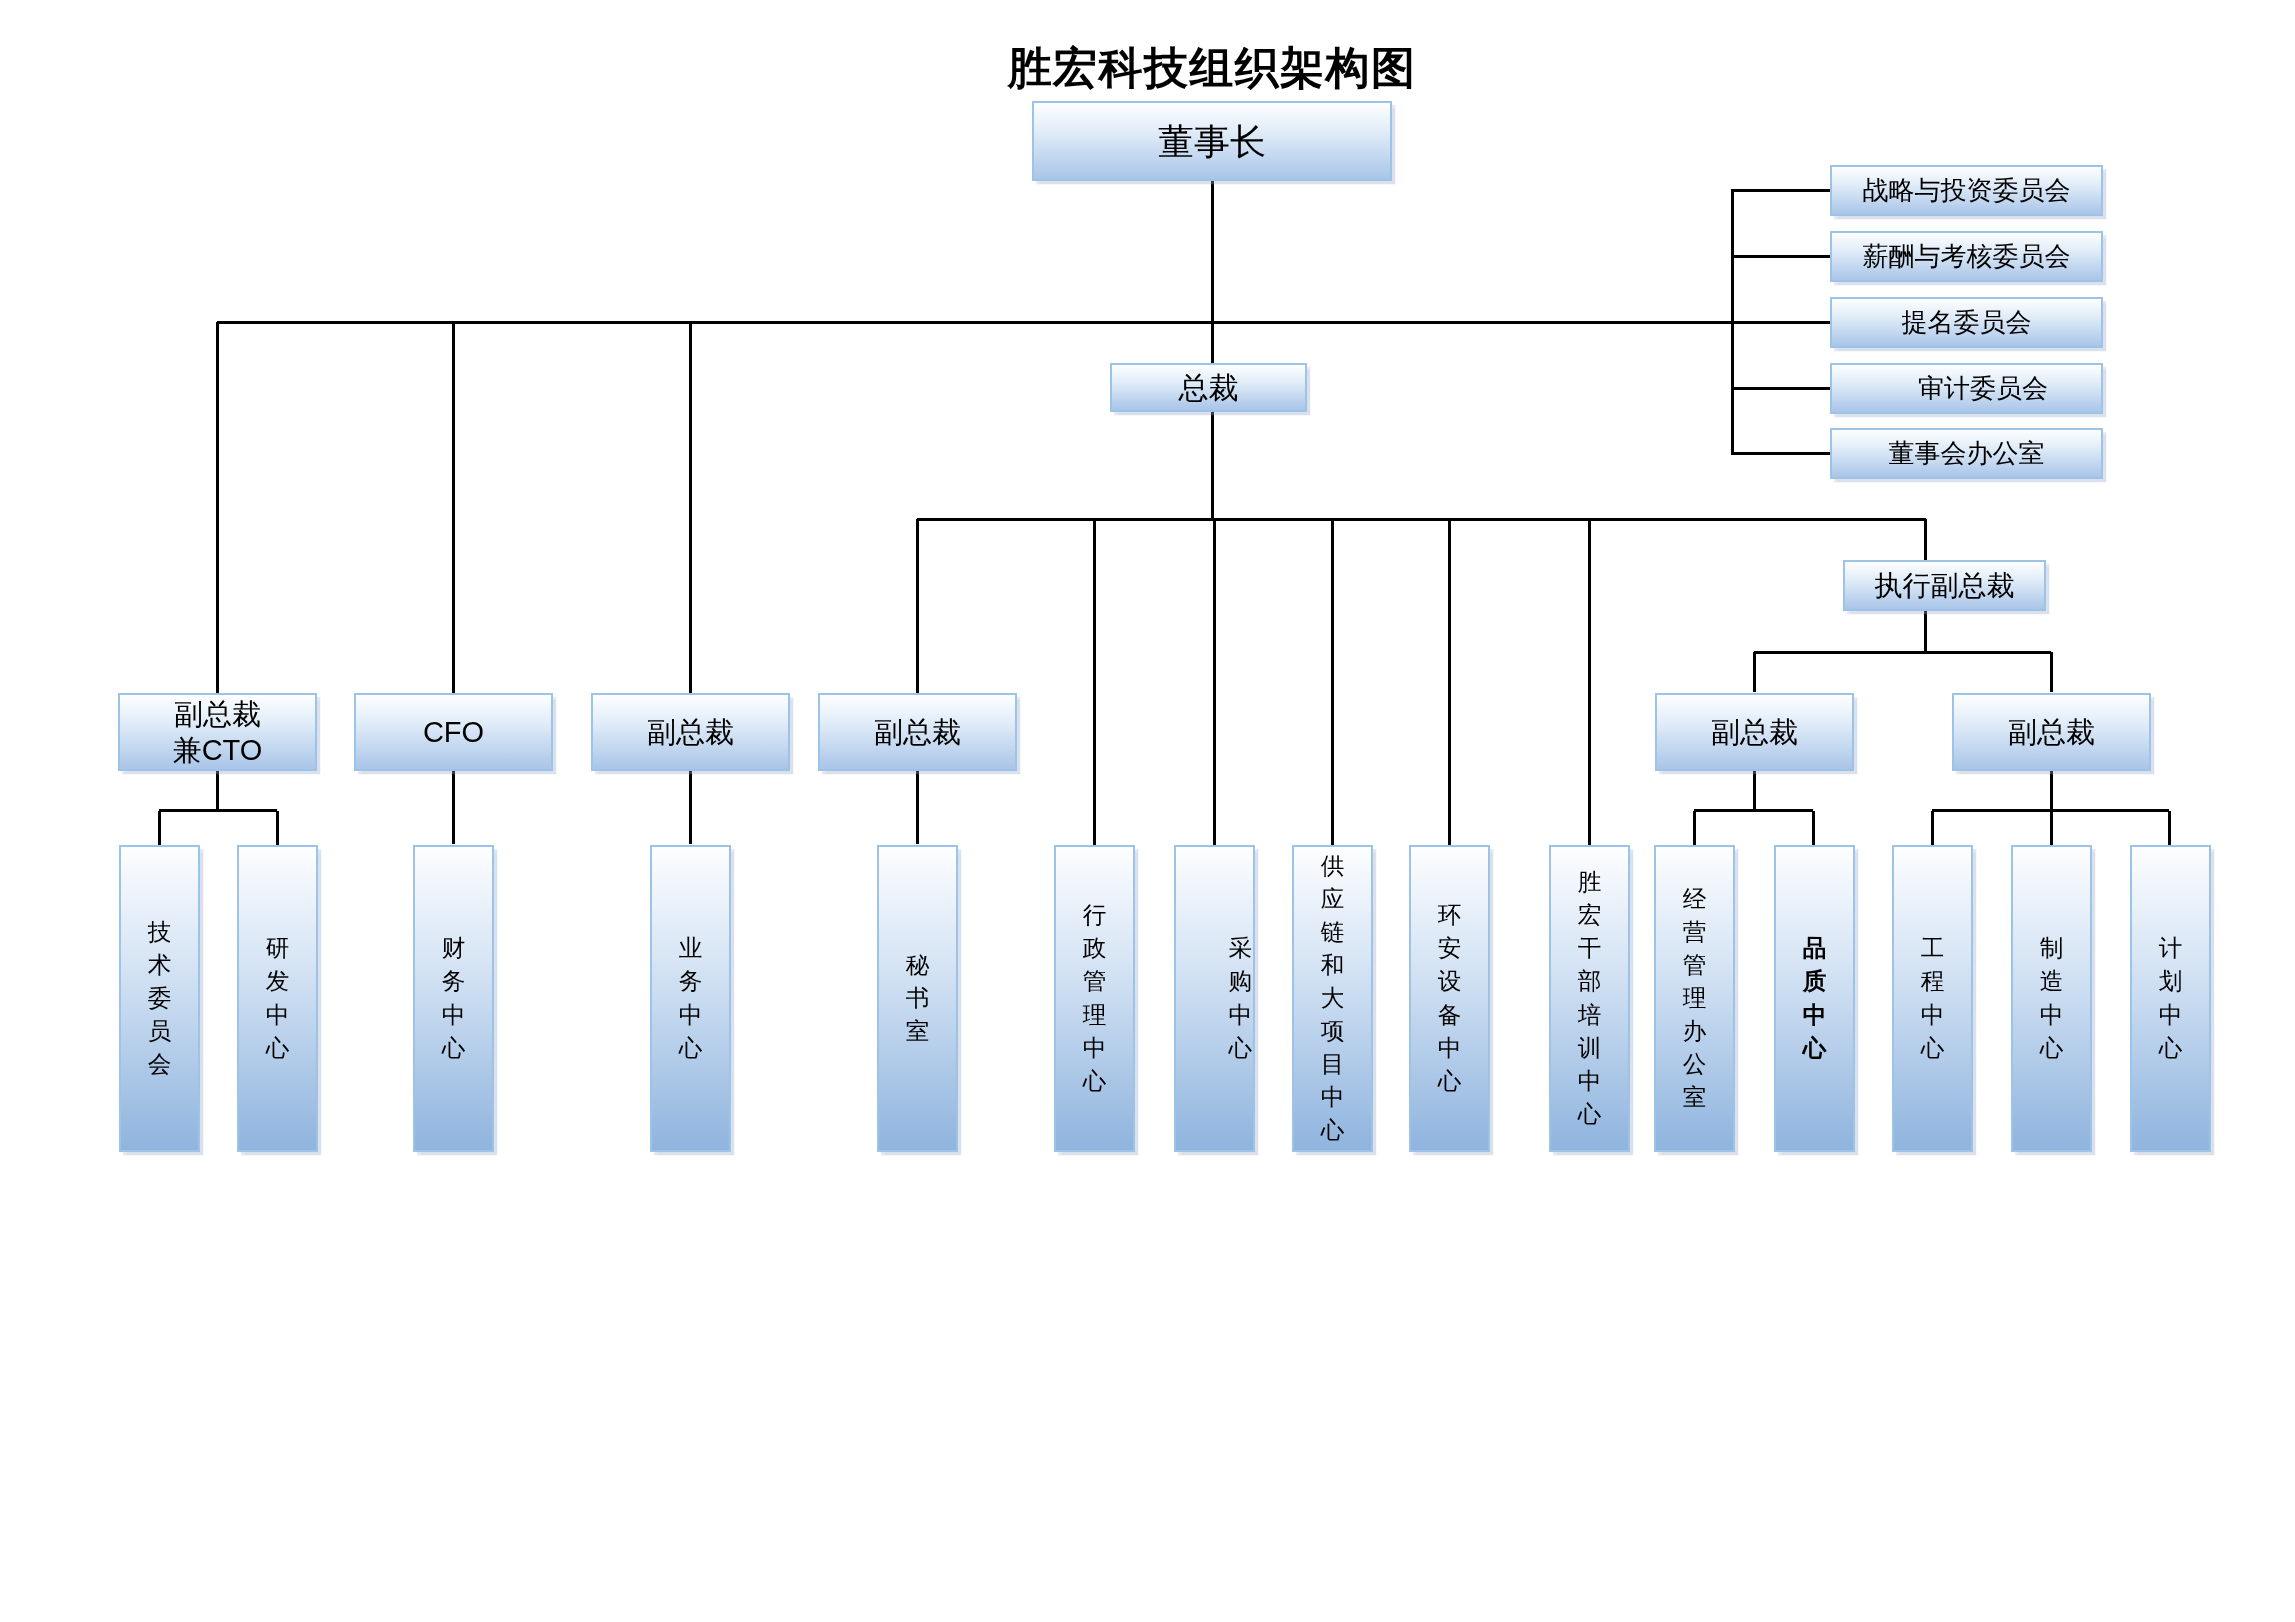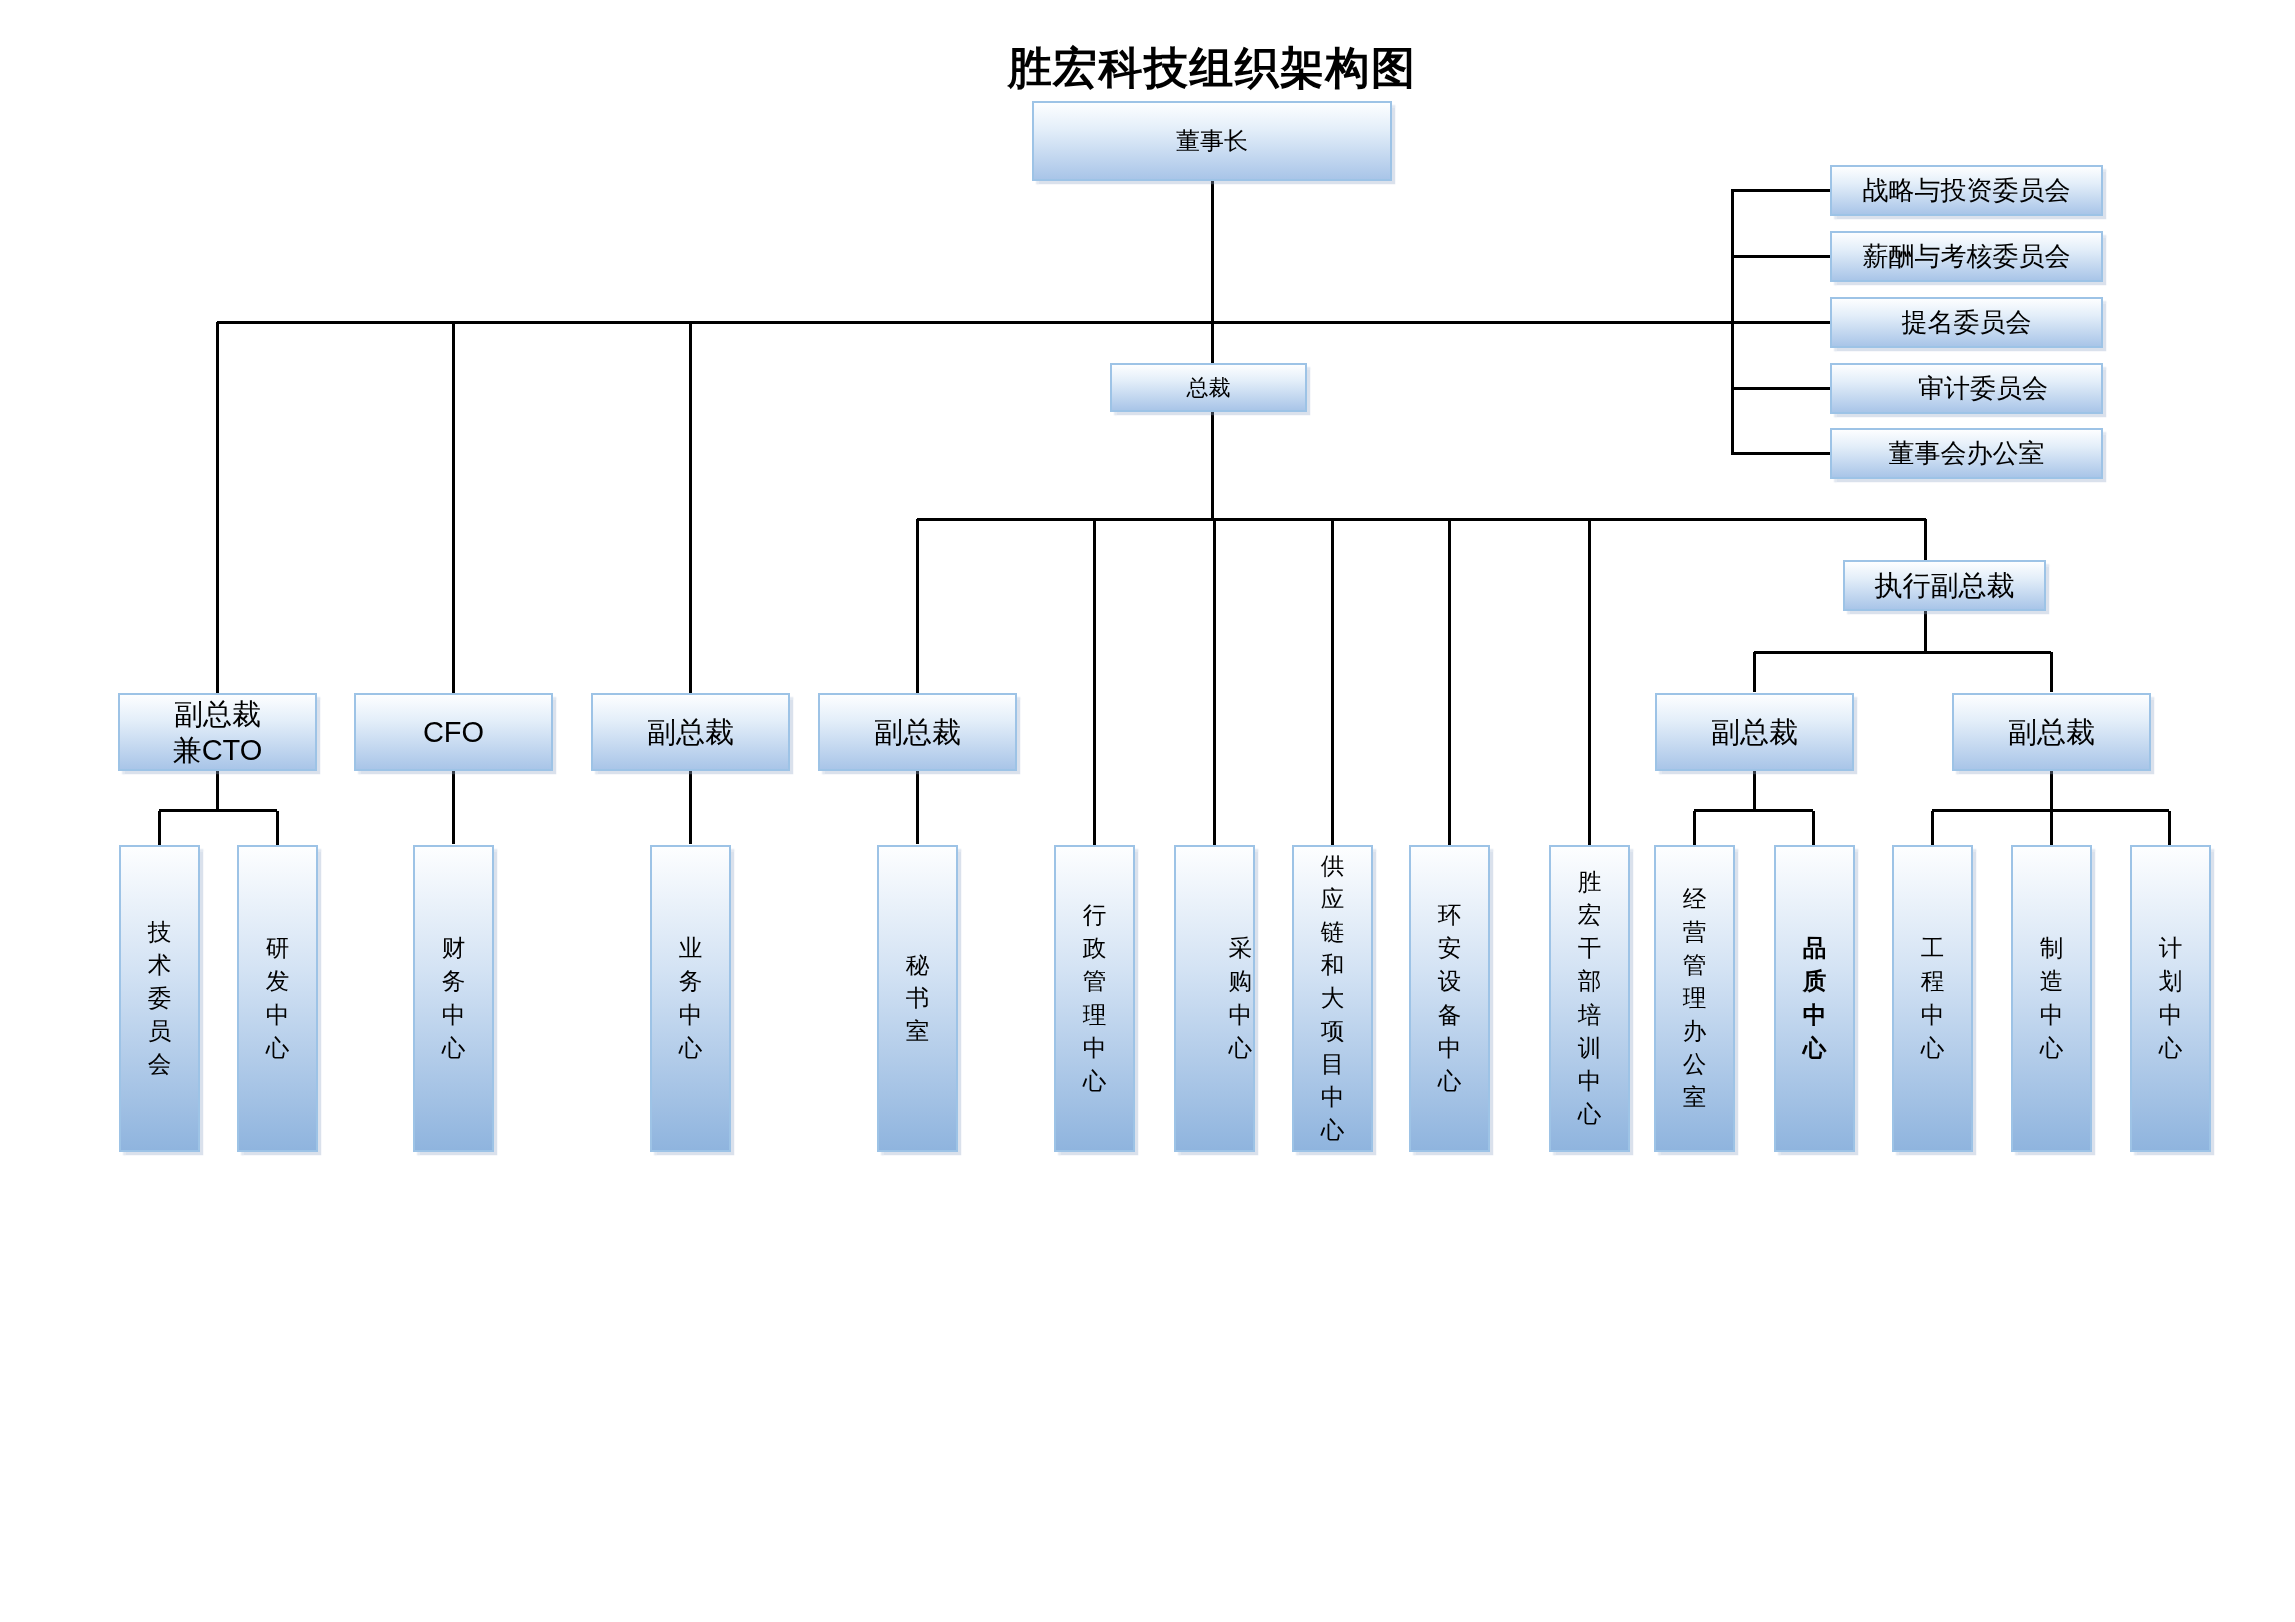--- a/index.html
+++ b/index.html
@@ -6,22 +6,22 @@
   body{width:2295px;height:1623px;position:relative;overflow:hidden;
        font-family:"Liberation Sans","DejaVu Sans",sans-serif;color:#000;}
   .stage{position:absolute;left:0;top:0;width:2295px;height:1623px;}
   .title{position:absolute;transform:translateX(-50%);font-size:44px;font-weight:bold;
          white-space:nowrap;letter-spacing:1.4px;}
   .box{position:absolute;box-sizing:border-box;border:2.1px solid #9dc3e6;
        background:linear-gradient(to bottom,#fdfeff 0%,#e3eef9 35%,#a9c5e8 100%);
        display:flex;align-items:center;justify-content:center;text-align:center;
        box-shadow:3.5px 3.5px 1.4px rgba(150,170,200,0.35);}
   .box .label{white-space:pre-line;line-height:1.25;}
-  .chairman .label{font-size:24px;}
-  .president .label{font-size:22px;}
+  .chairman .label{font-size:36px;}
+  .president .label{font-size:30px;}
   .committee .label{font-size:26px;}
   .execvp .label{font-size:28px;}
   .exec .label{font-size:29px;}
   .tall{background:linear-gradient(to bottom,#fdfeff 0%,#d4e3f4 40%,#8fb4de 100%);}
   .tall .label{font-size:23.6px;line-height:1.4;width:1.08em;word-break:break-all;
                white-space:normal;text-align:center;}
   .line{position:absolute;background:#000000;}
 </style>
 </head>
 <body>

